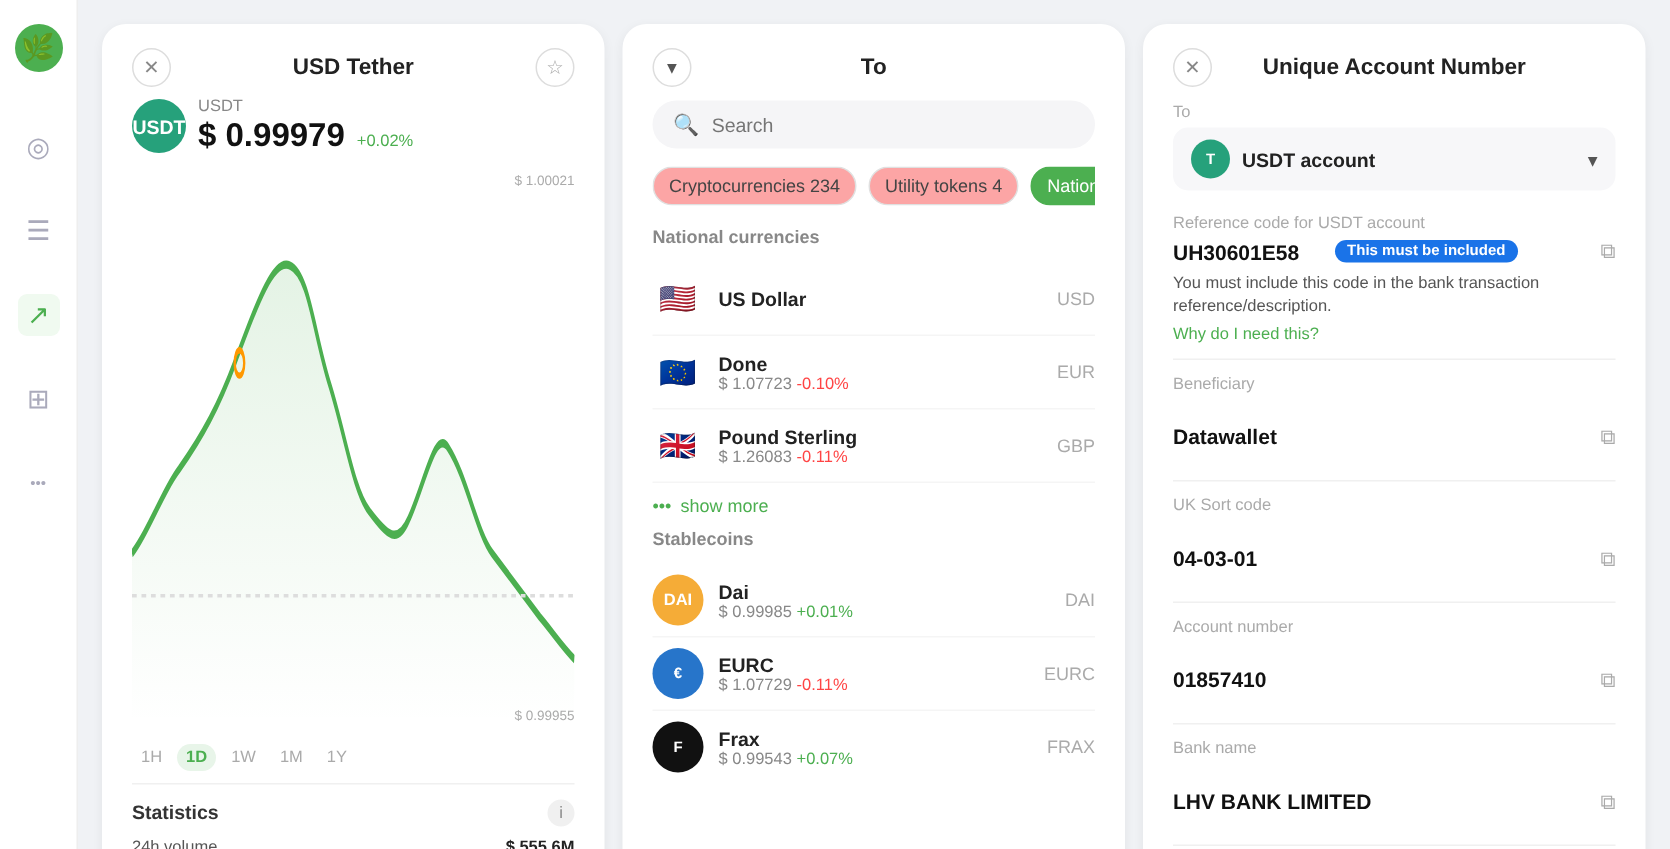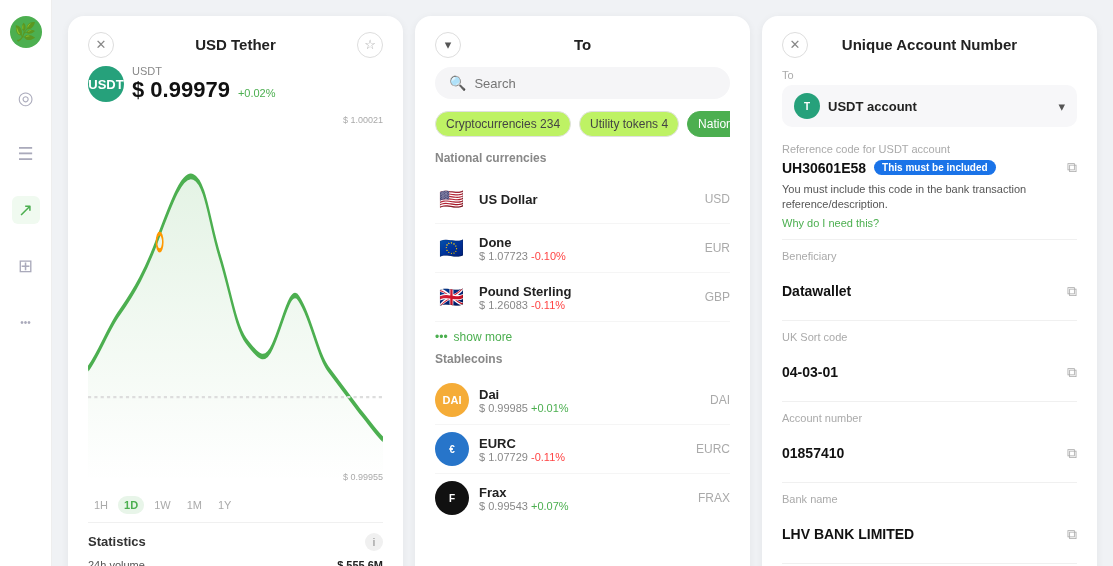--- a/index.html
+++ b/index.html
@@ -293,21 +293,21 @@
       display: flex;
       gap: 8px;
       margin-bottom: 14px;
       overflow: hidden;
     }
     .filter-tab {
       font-size: 12px;
       padding: 5px 10px;
       border-radius: 16px;
       border: 1.5px solid #e0e0e0;
-      background: #bef264;
+      background: #fca5a5;
       color: #444;
       cursor: pointer;
       white-space: nowrap;
     }
     .filter-tab.active {
       background: #4caf50;
       color: #fff;
       border-color: #4caf50;
     }
 
@@ -405,21 +405,21 @@
     .chevron-icon { color: #555; font-size: 13px; }
 
     .ref-code-label {
       font-size: 11px;
       color: #aaa;
       margin-bottom: 4px;
     }
     .ref-code-row {
       display: flex;
       align-items: center;
-      gap: 8px;
+      gap: 24px;
       margin-bottom: 6px;
     }
     .ref-code-value {
       font-size: 14px;
       font-weight: 700;
       color: #111;
     }
     .must-include-badge {
       background: #1a73e8;
       color: white;

